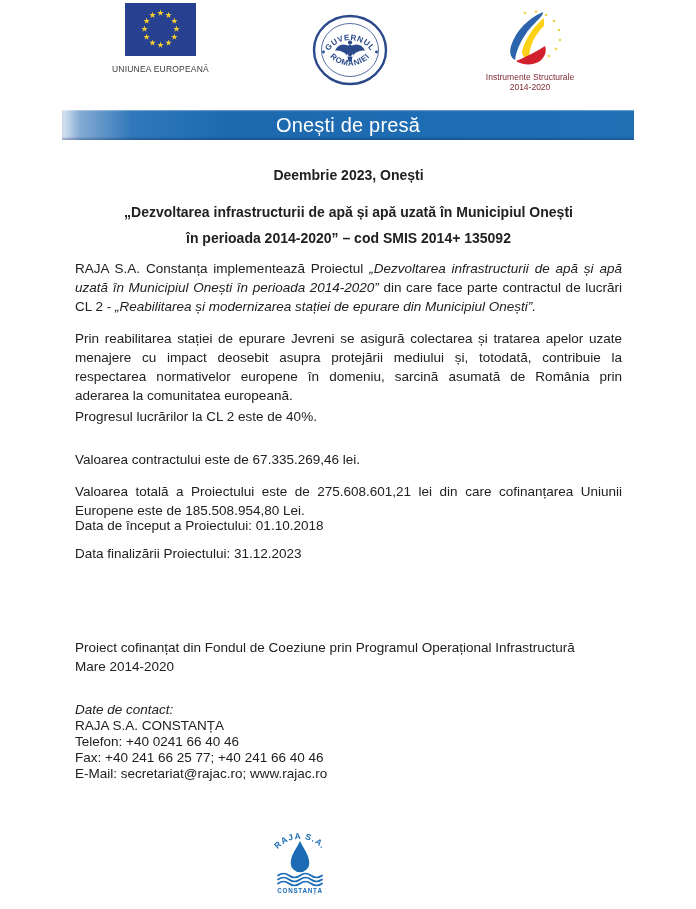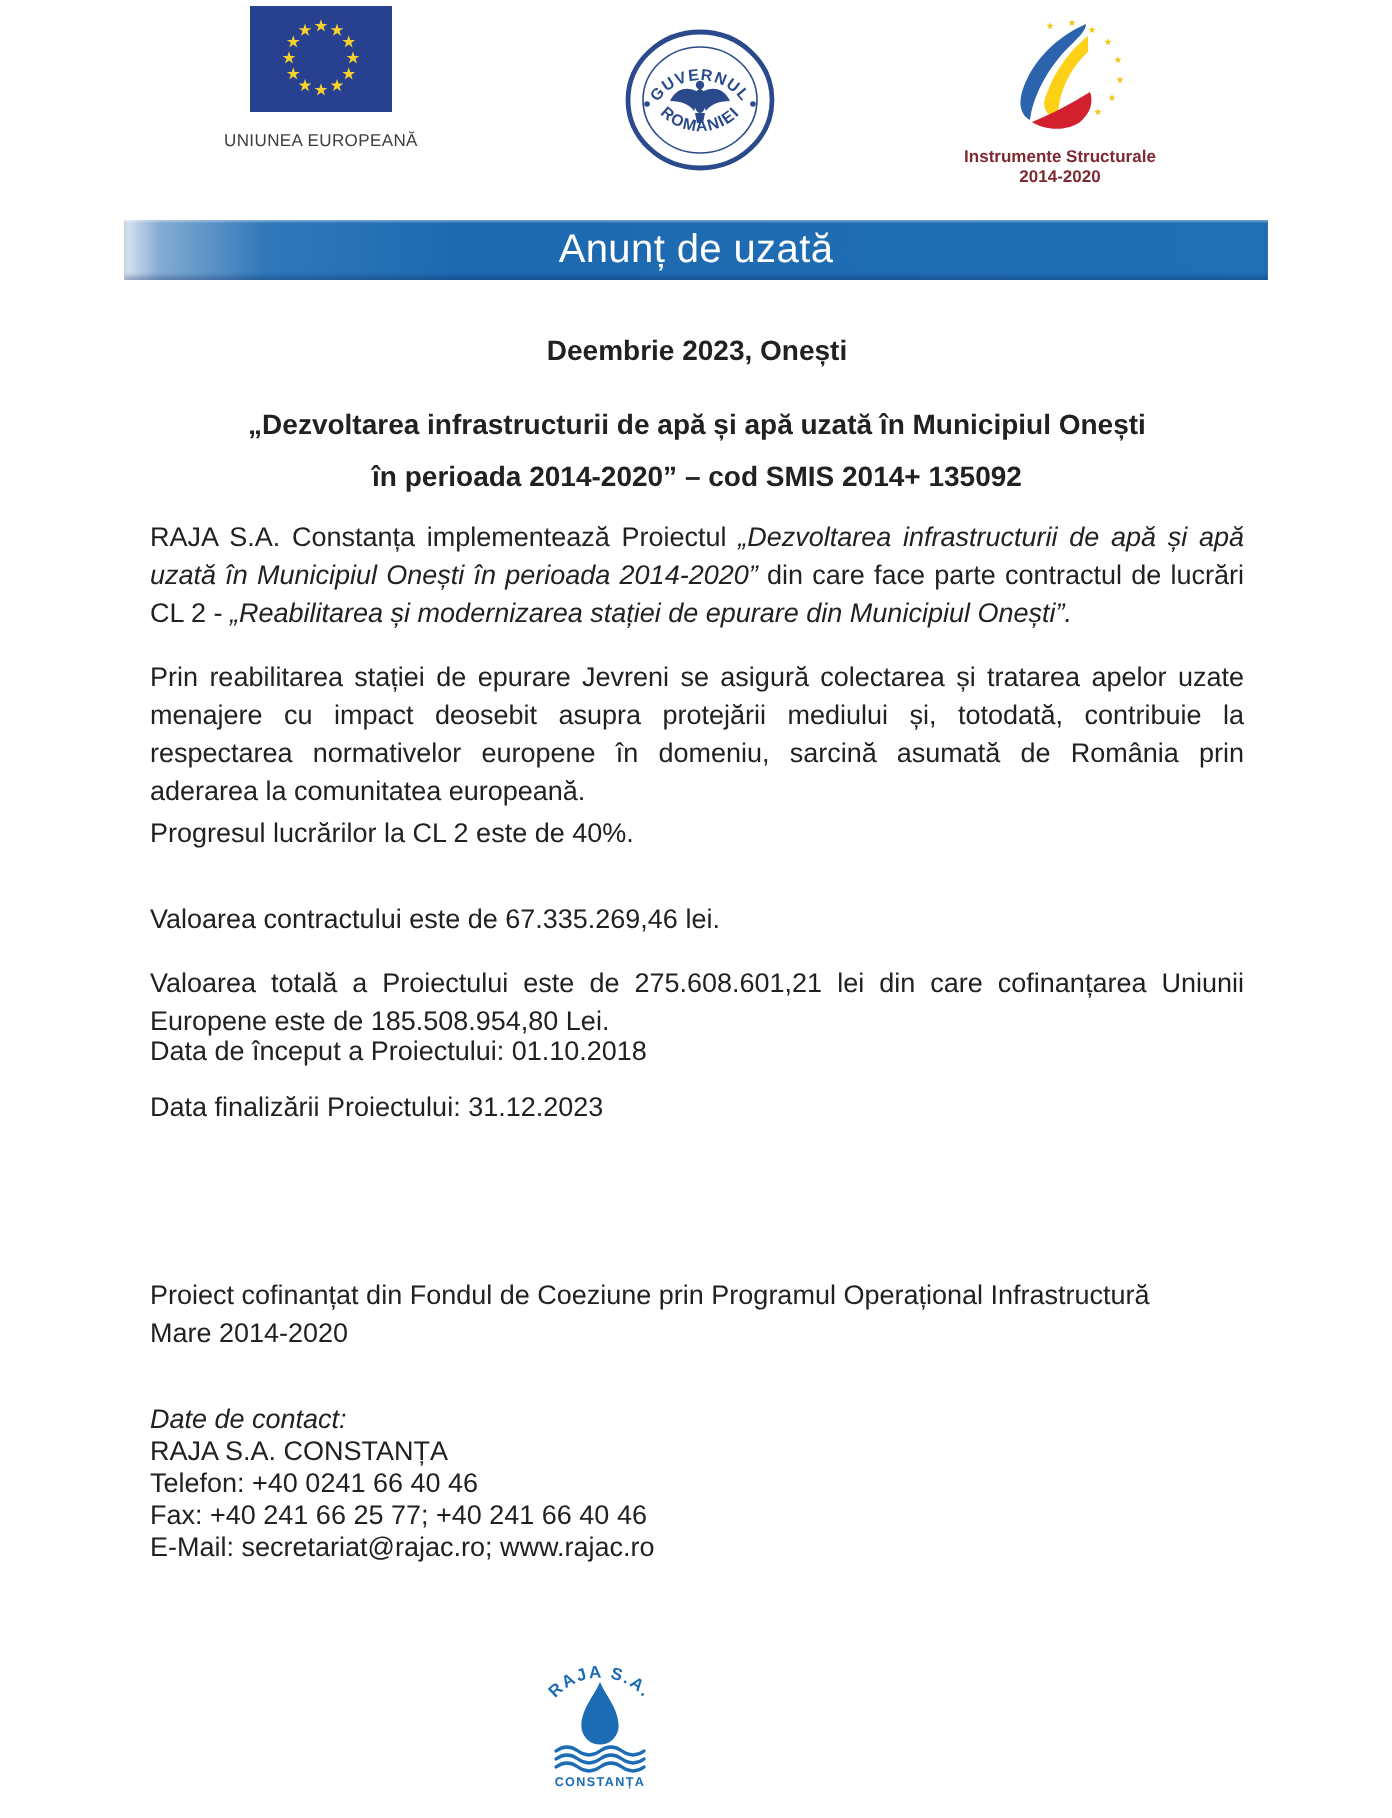--- a/index.html
+++ b/index.html
@@ -4,21 +4,21 @@
 <style>
   *{margin:0;padding:0;box-sizing:border-box}
   html,body{background:#ffffff;font-family:"Liberation Sans",sans-serif}
   .page{position:relative;width:696px;height:909px;background:#fff;color:#222120;overflow:hidden;margin:0 auto}
 
   .logo{position:absolute;text-align:center}
   .eu-logo{left:112px;top:3px;width:96px}
   .eu-caption{margin-top:4px;font-size:8.5px;letter-spacing:.2px;color:#3d3d3c;white-space:nowrap}
   .gov-logo{left:311px;top:13px;width:78px}
   .is-logo{left:468px;top:9px;width:124px}
-  .is-caption{margin-top:1px;font-size:8.5px;font-weight:bold;color:#7e2a33;line-height:10px}
+  .is-caption{margin-top:1px;font-size:8.5px;font-weight:normal;color:#7e2a33;line-height:10px}
 
   .banner{position:absolute;left:62px;top:110px;width:572px;height:30px;display:flex;align-items:center;justify-content:center;
     background:linear-gradient(to right,#dde6f2 0px,#84abd3 18px,#3078ba 70px,#1d69b0 170px,#2070b6 100%);
     box-shadow:inset 0 1px 1px rgba(255,255,255,.35), inset 0 -2px 2px rgba(10,30,80,.28)}
   .banner span{color:#fff;font-size:20px;letter-spacing:.2px}
 
   .tblock{position:absolute;left:75px;width:547px;font-size:13.5px;line-height:19px}
   .justify{text-align:justify}
   .b{font-weight:normal}
   .i{font-style:italic}
@@ -102,21 +102,21 @@
       <path d="M53,9 C44,16 35,28 31,42 C31,47 34,50 38,50 C38,39 43,26 53,17 Z" fill="#fdd116"></path>
       <path d="M25,52 C31,56 42,57 49,52 C54,48 56,42 54,37 C46,42 35,48 25,52 Z" fill="#d3202f"></path>
     </svg>
     <div class="is-caption">
       <div>Instrumente Structurale</div>
       <div>2014-2020</div>
     </div>
   </div>
 
   <div class="banner">
-    <span>Anunț de uzată</span>
+    <span>Onești de presă</span>
   </div>
 
   <p class="tblock dateline">Deembrie 2023, Onești</p>
 
   <div class="tblock title">
     <div>„Dezvoltarea infrastructurii de apă și apă uzată în Municipiul Onești</div>
     <div>în perioada 2014-2020” – cod SMIS 2014+ 135092</div>
   </div>
 
   <p class="tblock justify" style="top:259px"><span class="b">RAJA S.A. Constanța</span><span> implementează Proiectul </span><span class="i">„Dezvoltarea infrastructurii de apă și apă uzată în Municipiul Onești în perioada 2014-2020”</span><span> din care face parte contractul de lucrări CL 2 - </span><span class="i">„Reabilitarea și modernizarea stației de epurare din Municipiul Onești”.</span></p>

